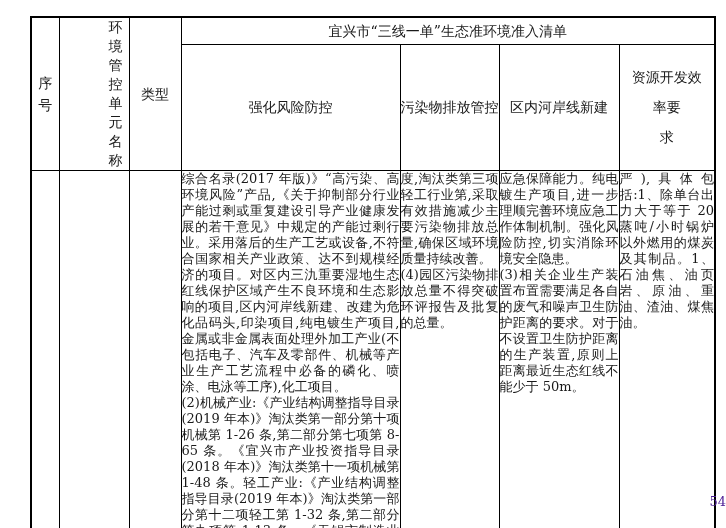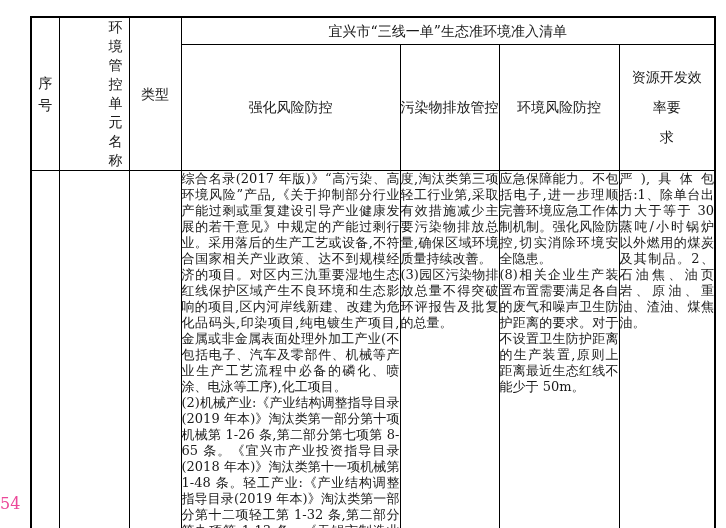--- a/index.html
+++ b/index.html
@@ -45,23 +45,23 @@
   .body-text{
     font-size:13px;
     line-height:16px;
     text-align:justify;
     padding:2px 4px 2px 5px;
   }
   .body-text p{margin:0;padding:0;}
   .page-number{
     position:absolute;
     left:0;right:0;top:494px;
-    text-align:left;
-    font-size:16px;
-    color:#ec4899;
+    text-align:right;
+    font-size:13px;
+    color:#4c1d95;
   }
 </style>
 </head>
 <body>
 
 <div class="page">
 
   <table class="doc-table">
     <colgroup>
       <col style="width:28px">
@@ -76,42 +76,42 @@
       <tr class="r1">
         <td rowspan="2" class="hc">序号</td>
         <td rowspan="2" class="hc prewrap unitname">环境管控单元
 名称</td>
         <td rowspan="2" class="hc">类型</td>
         <td colspan="4" class="hc span-title">宜兴市“三线一单”生态准环境准入清单</td>
       </tr>
       <tr class="r2">
         <td class="hc">强化风险防控</td>
         <td class="hc">污染物排放管控</td>
-        <td class="hc">环境风险防控</td>
+        <td class="hc">区内河岸线新建</td>
         <td class="hc prewrap resource">资源开发效率要
 求</td>
       </tr>
       <tr class="r3">
         <td class="bc"></td>
         <td class="bc"></td>
         <td class="bc"></td>
         <td class="body-text">
           <p>综合名录(2017 年版)》“高污染、高环境风险”产品,《关于抑制部分行业产能过剩或重复建设引导产业健康发展的若干意见》中规定的产能过剩行业。采用落后的生产工艺或设备,不符合国家相关产业政策、达不到规模经济的项目。对区内三氿重要湿地生态红线保护区域产生不良环境和生态影响的项目,区内河岸线新建、改建为危化品码头,印染项目,纯电镀生产项目,金属或非金属表面处理外加工产业(不包括电子、汽车及零部件、机械等产业生产工艺流程中必备的磷化、喷涂、电泳等工序),化工项目。</p>
           <p>(2)机械产业:《产业结构调整指导目录(2019 年本)》淘汰类第一部分第十项机械第 1-26 条,第二部分第七项第 8-65 条。《宜兴市产业投资指导目录(2018 年本)》淘汰类第十一项机械第 1-48 条。轻工产业:《产业结构调整指导目录(2019 年本)》淘汰类第一部分第十二项轻工第 1-32 条,第二部分第九项第 1-13 条。《无锡市制造业转型发展指导目录(2012 年本)》淘汰类第三项轻工行业第 1-3 条。《宜兴市产业投资指导目录(2018 年本)》淘汰类第十三项轻工第 1-23 条。《宜兴市产业投资指导目录(2018 年本)》淘汰类第二十项其他第 1-16 条。</p>
         </td>
         <td class="body-text">
           <p>度,淘汰类第三项轻工行业第,采取有效措施减少主要污染物排放总量,确保区域环境质量持续改善。</p>
-          <p>(3)园区污染物排放总量不得突破环评报告及批复的总量。</p>
+          <p>(4)园区污染物排放总量不得突破环评报告及批复的总量。</p>
         </td>
         <td class="body-text">
-          <p>应急保障能力。不包括电子,进一步理顺完善环境应急工作体制机制。强化风险防控,切实消除环境安全隐患。</p>
-          <p>(8)相关企业生产装置布置需要满足各自的废气和噪声卫生防护距离的要求。对于不设置卫生防护距离的生产装置,原则上距离最近生态红线不能少于 50m。</p>
+          <p>应急保障能力。纯电镀生产项目,进一步理顺完善环境应急工作体制机制。强化风险防控,切实消除环境安全隐患。</p>
+          <p>(3)相关企业生产装置布置需要满足各自的废气和噪声卫生防护距离的要求。对于不设置卫生防护距离的生产装置,原则上距离最近生态红线不能少于 50m。</p>
         </td>
         <td class="body-text">
-          <p>严),具体包括:1、除单台出力大于等于 30 蒸吨/小时锅炉以外燃用的煤炭及其制品。2、石油焦、油页岩、原油、重油、渣油、煤焦油。</p>
+          <p>严),具体包括:1、除单台出力大于等于 20 蒸吨/小时锅炉以外燃用的煤炭及其制品。1、石油焦、油页岩、原油、重油、渣油、煤焦油。</p>
         </td>
       </tr>
     </tbody>
   </table>
 
   <div class="page-number">54</div>
 
 </div>
 
 </body></html>

